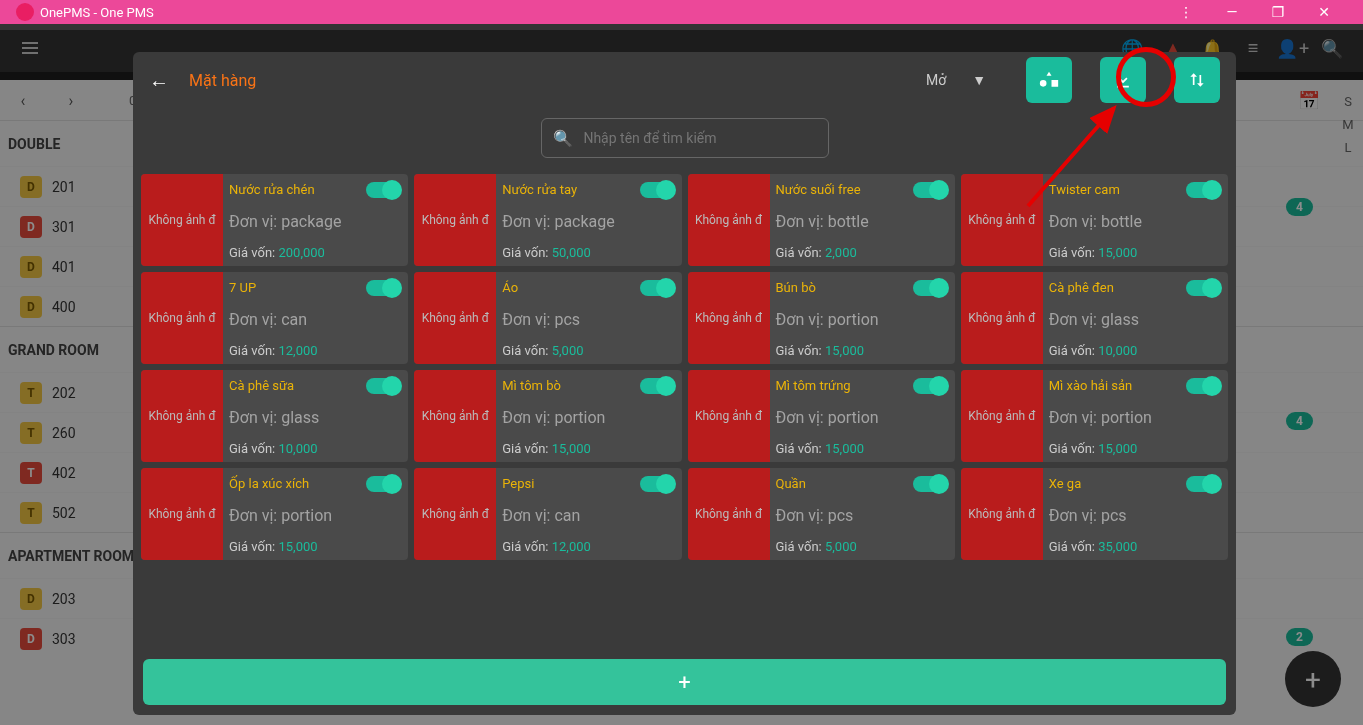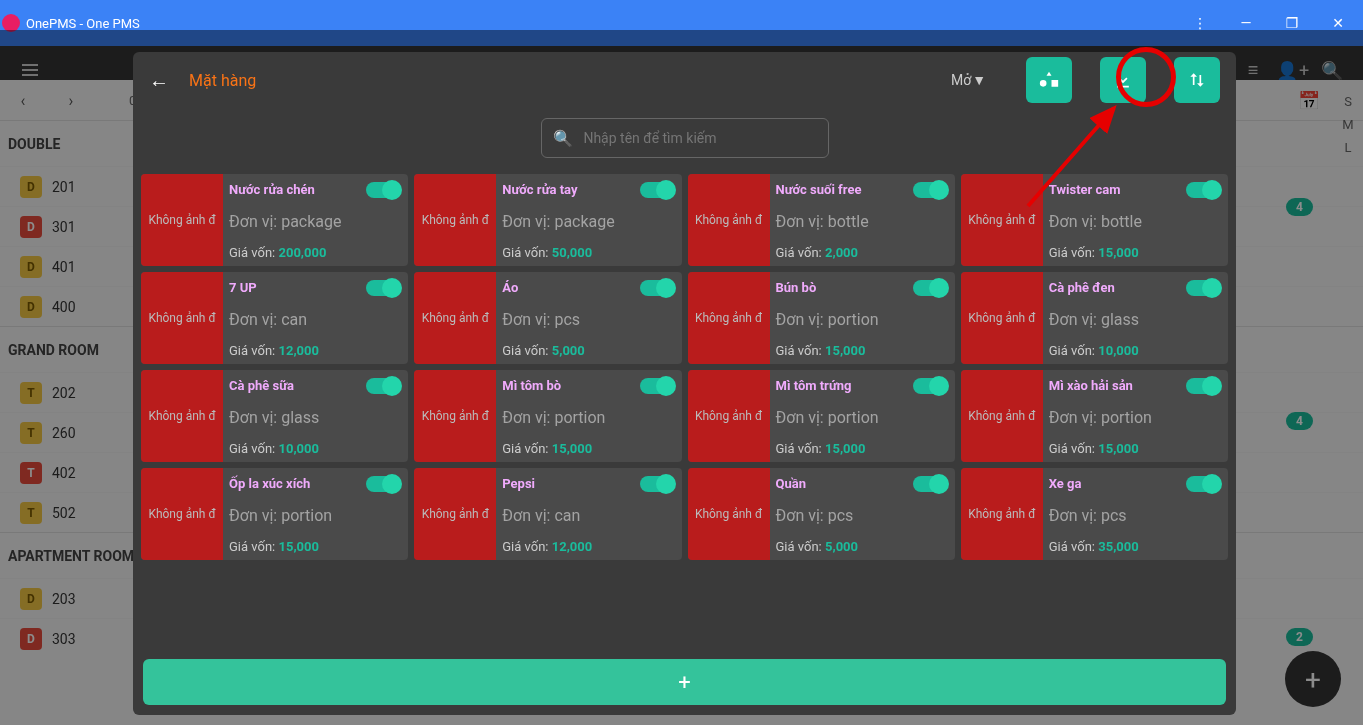--- a/index.html
+++ b/index.html
@@ -1,17 +1,17 @@
 <!DOCTYPE html>
 <html><head>
 <meta charset="utf-8">
 <style>
 *{margin:0;padding:0;box-sizing:border-box;font-family:Roboto,Arial,sans-serif}
 body{background:#1e1e1e;width:1363px;height:725px;overflow:hidden;position:relative;color:#e0e0e0}
-.titlebar{height:46px;background:#3b82f6;display:flex;align-items:center;padding:0 2px;color:#fff;font-size:13px}
+.titlebar{height:24px;background:#ec4899;display:flex;align-items:center;padding:0 16px;color:#fff;font-size:13px}
 .titlebar .logo{width:18px;height:18px;border-radius:50%;background:#e91e63;margin-right:6px}
 .titlebar .title{flex:1}
 .titlebar .wbtn{width:46px;height:32px;display:flex;align-items:center;justify-content:center;font-size:14px}
 .appbar{height:48px;background:#333;display:flex;align-items:center;padding:0 10px}
 .appbar .ham{width:40px;display:flex;flex-direction:column;gap:3px;padding:12px}
 .appbar .ham span{height:2px;background:#ccc}
 .appbar .spacer{flex:1}
 .appbar .icn{width:40px;height:40px;display:flex;align-items:center;justify-content:center;color:#ccc;font-size:18px}
 .bg{position:absolute;top:80px;left:0;right:0;bottom:0;background:#f5f5f5;color:#333}
 .navrow{height:40px;display:flex;align-items:center;gap:18px;padding:0 8px;font-size:14px;color:#555}
@@ -23,33 +23,33 @@
 .rb{width:22px;height:22px;border-radius:4px;display:flex;align-items:center;justify-content:center;font-weight:700;font-size:12px;color:#fff}
 .rD{background:#f2c744;color:#7a5a00}.rDred{background:#e74c3c}.rT{background:#f2c744;color:#7a5a00}.rTred{background:#e74c3c}
 .badge{position:absolute;right:50px;background:#1abc9c;color:#fff;padding:2px 10px;border-radius:12px;font-size:12px;font-weight:700}
 .fab{position:absolute;right:22px;bottom:18px;width:56px;height:56px;border-radius:50%;background:#333;color:#fff;display:flex;align-items:center;justify-content:center;font-size:28px}
 .overlay{position:absolute;top:30px;left:0;right:0;bottom:0;background:rgba(0,0,0,.45)}
 .modal{position:absolute;left:133px;top:52px;width:1103px;height:663px;background:#3a3a3a;border-radius:6px;display:flex;flex-direction:column;color:#e0e0e0}
 .mhdr{height:56px;display:flex;align-items:center;padding:0 16px;gap:20px}
 .backbtn{font-size:20px;color:#fff}
 .mtitle{font-size:16px;color:#f97316}
 .mhdr .spacer{flex:1}
-.selopen{display:flex;align-items:center;gap:1px;font-size:14px;color:#ccc;padding-right:12px}
+.selopen{display:flex;align-items:center;gap:26px;font-size:14px;color:#ccc;padding-right:12px}
 .tbtn{width:46px;height:46px;border-radius:6px;background:#1abc9c;display:flex;align-items:center;justify-content:center;color:#fff;font-size:18px;margin-left:8px}
 .searchrow{display:flex;justify-content:center;padding:10px 0 16px}
 .sbox{width:288px;height:40px;border:1px solid #666;border-radius:6px;display:flex;align-items:center;padding:0 12px;gap:10px;color:#999}
 .sbox input{flex:1;background:transparent;border:none;outline:none;color:#0ea5e9;font-size:14px}
 .grid{flex:1;padding:0 8px;display:grid;grid-template-columns:repeat(4,1fr);gap:6px;align-content:start;overflow:hidden}
 .card{background:#4a4a4a;border-radius:4px;height:92px;display:flex;position:relative;overflow:hidden}
 .thumb{width:82px;background:#b91c1c;display:flex;align-items:center;justify-content:center;font-size:12px;color:#bbb;white-space:nowrap;overflow:hidden}
 .cinfo{flex:1;padding:8px 0 6px 6px;display:flex;flex-direction:column;justify-content:space-between;font-size:13px}
-.cname{color:#f0abfc;font-weight:700}
+.cname{color:#eab308;font-weight:400}
 .cunit{color:#a3a3a3;font-size:16px}
 .cprice{color:#ccc;font-size:13px}
-.cprice .v{color:#1abc9c;font-weight:700}
+.cprice .v{color:#1abc9c;font-weight:400}
 .toggle{position:absolute;top:8px;right:8px;width:34px;height:16px;background:#1abc9c;border-radius:10px}
 .toggle::after{content:"";position:absolute;right:-2px;top:-2px;width:20px;height:20px;border-radius:50%;background:#23d5ab}
 .addbar{margin:10px;height:46px;background:#34c39b;border-radius:6px;display:flex;align-items:center;justify-content:center;color:#fff;font-size:22px}
 .anno-circle{position:absolute;left:1116px;top:47px;width:60px;height:60px;border:5px solid #e60000;border-radius:50%;z-index:50;pointer-events:none}
 .anno-arrow{position:absolute;left:1018px;top:96px;z-index:49;pointer-events:none}
 .calico{width:38px;height:38px;display:flex;align-items:center;justify-content:center;font-size:18px;color:#666}
 .dates{display:flex;gap:118px;font-size:13px;color:#666;padding-left:25px}
 </style>
 </head>
 <body>

